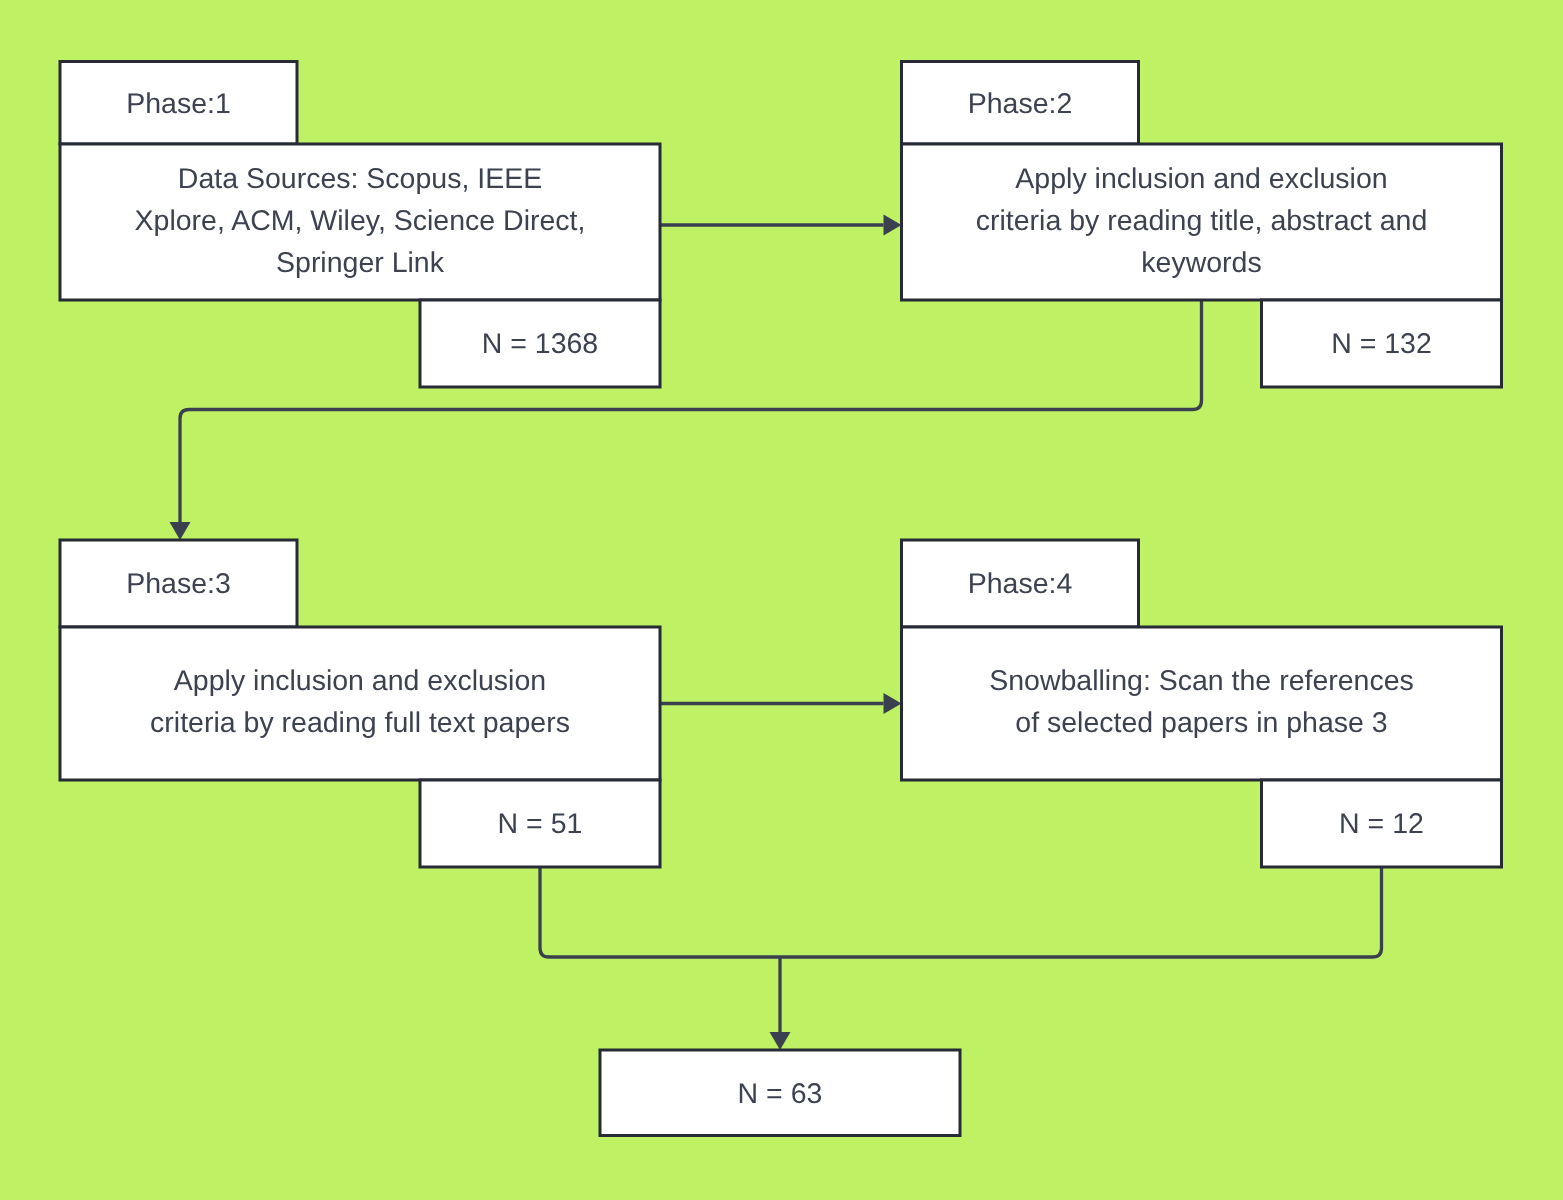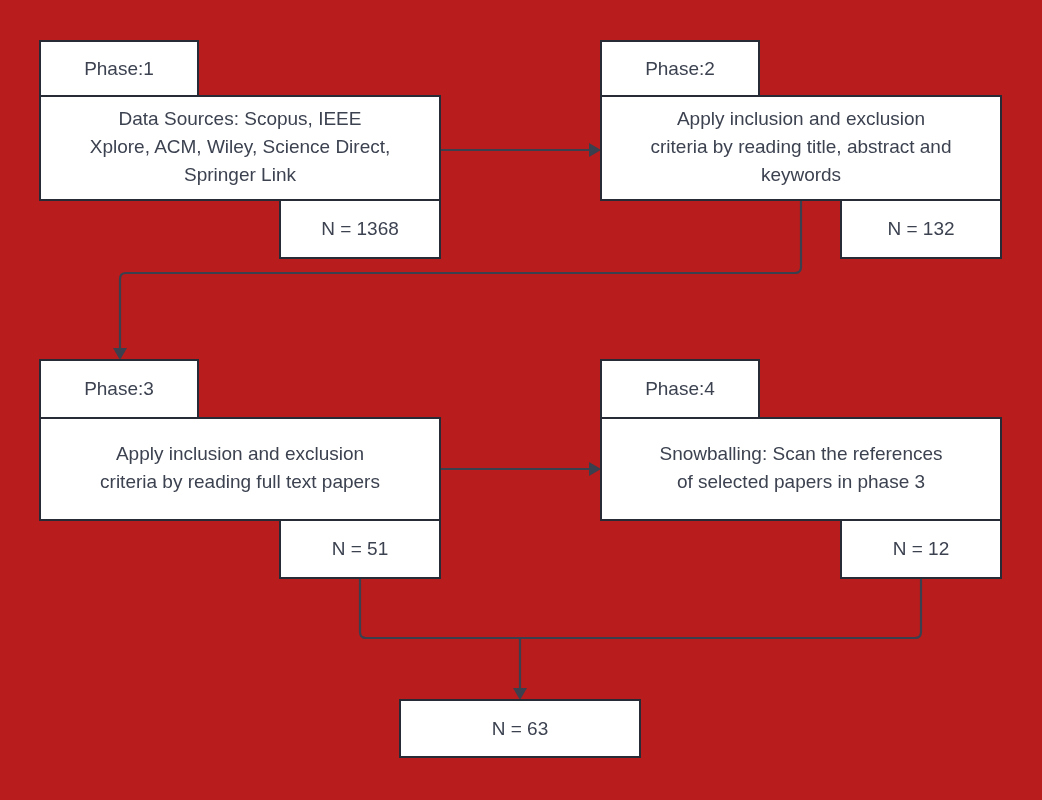--- a/index.html
+++ b/index.html
@@ -4,21 +4,21 @@
 <style>
   html, body {
     margin: 0;
     padding: 0;
     background: #ffffff;
   }
   #canvas {
     position: relative;
     width: 1042px;
     height: 800px;
-    background: #b91c1c;
+    background: #bef264;
     overflow: hidden;
     font-family: "Liberation Sans", sans-serif;
   }
   svg.flow {
     position: absolute;
     top: 0;
     left: 0;
     width: 1042px;
     height: 800px;
   }

